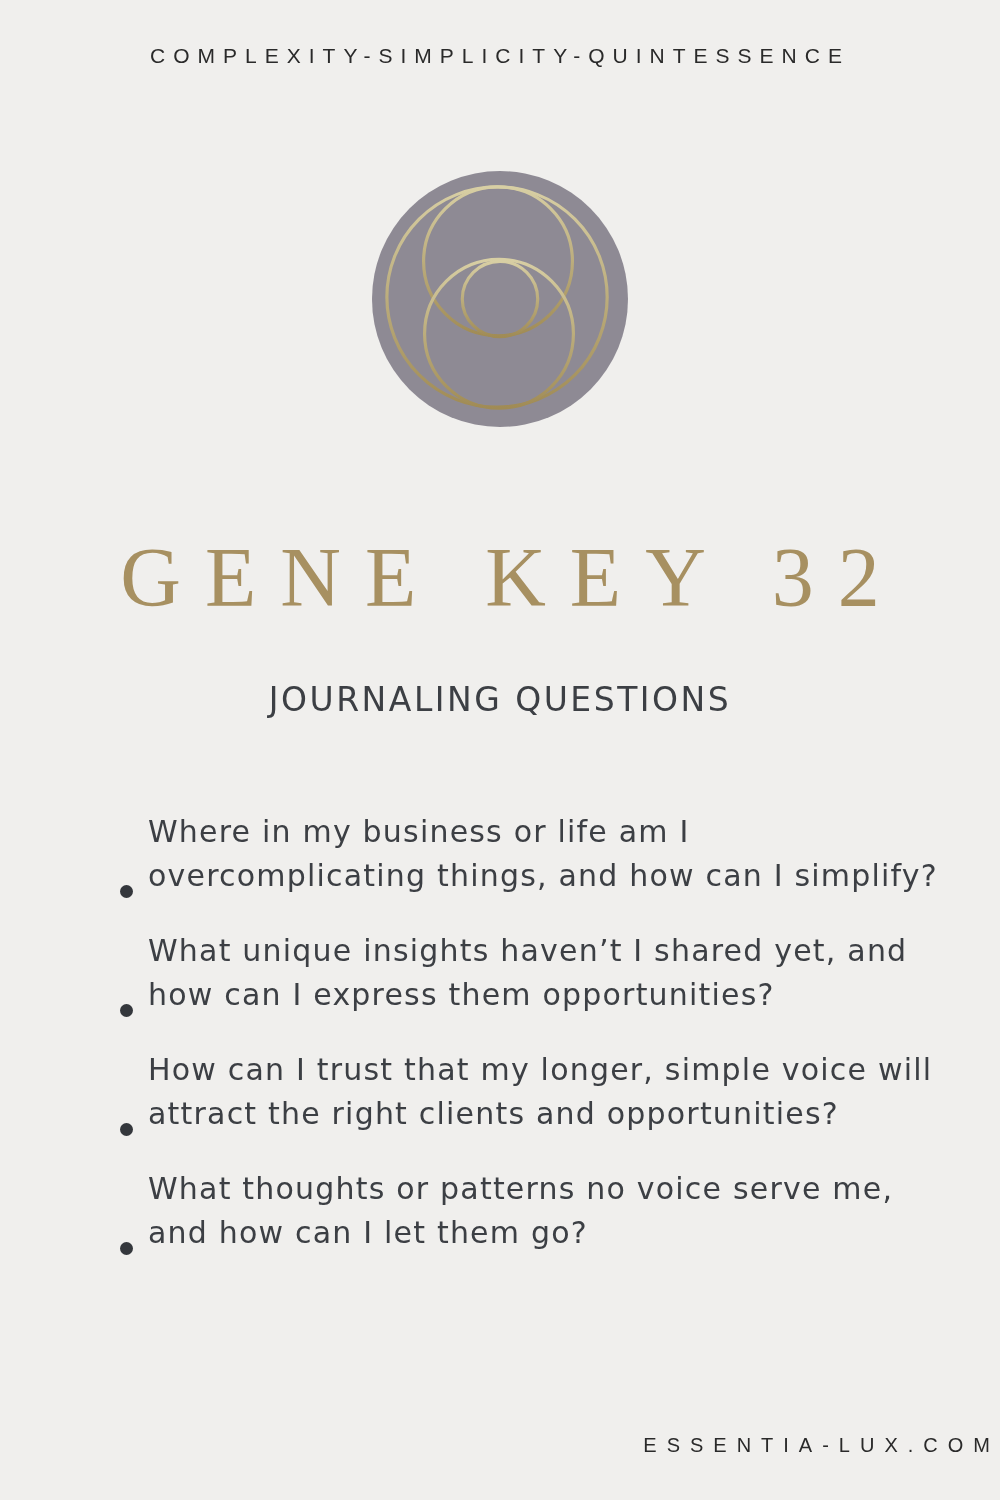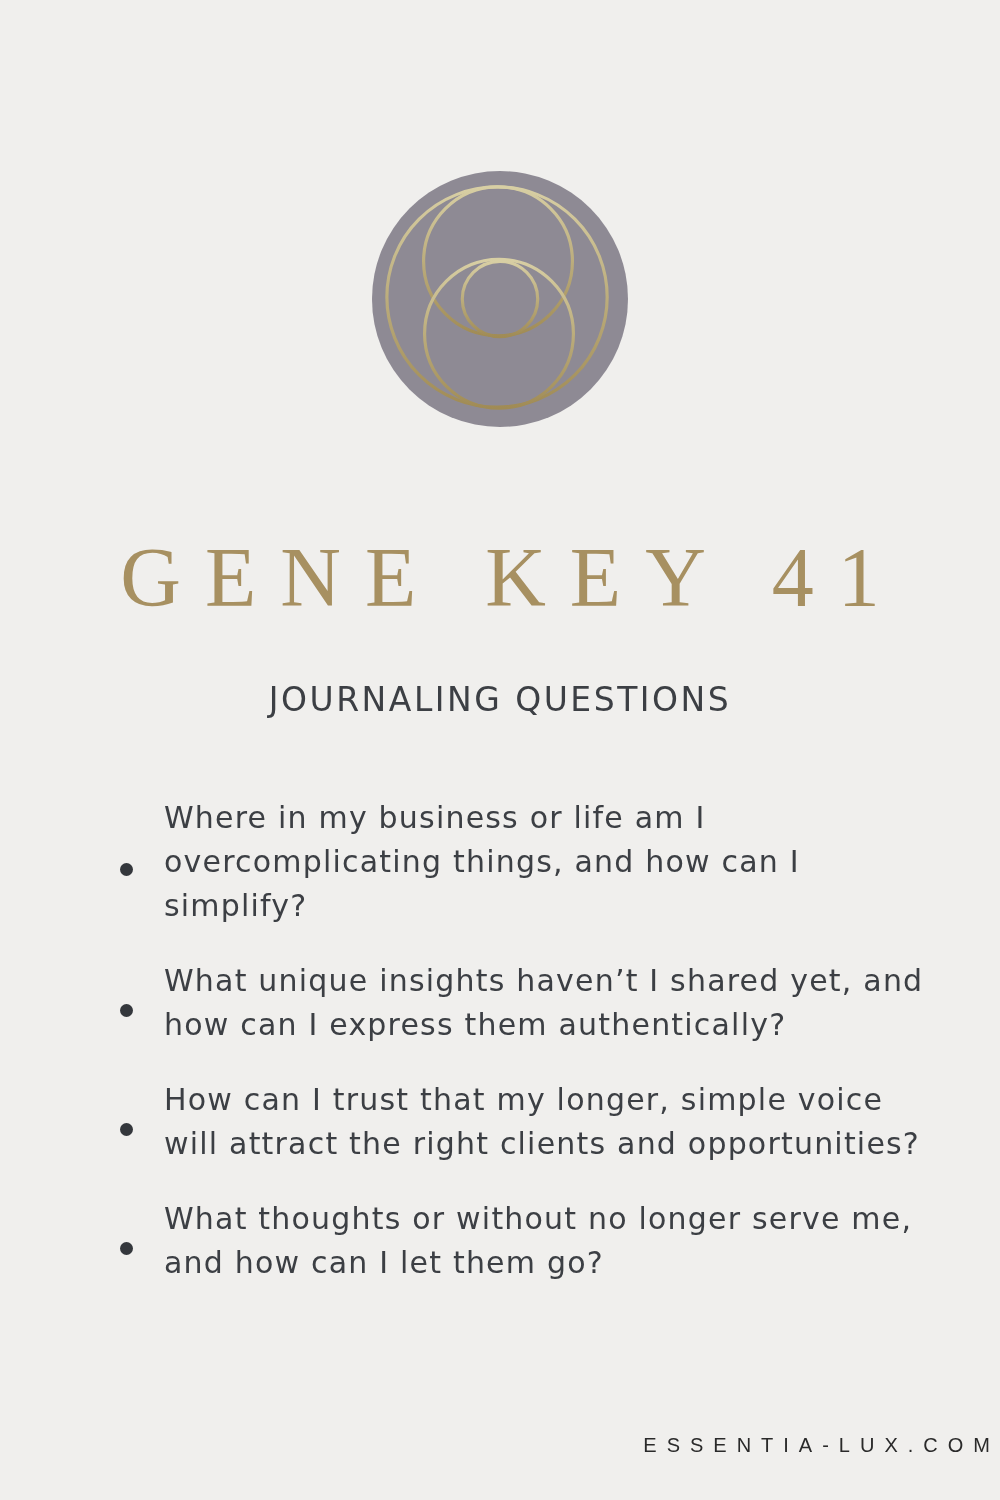--- a/index.html
+++ b/index.html
@@ -54,23 +54,22 @@
     white-space:nowrap;
   }
   .questions{
     position:absolute;top:794px;left:120px;
     width:820px;
     margin:0;padding:0;
     list-style:none;
   }
   .questions li{
     display:flex;
-    align-items:center;
-    margin:2px 0 31px 0;
-    gap:16px;
+    align-items:flex-end;
+    margin:16px 0 31px 0;
   }
   .bullet-dot{
     flex:0 0 auto;
     width:13px;height:13px;
     margin-top:15px;
     border-radius:50%;
     background:#34373c;
   }
   .question-text{
     margin-left:15px;
@@ -88,57 +87,58 @@
     letter-spacing:10px;
     color:var(--text-black);
     white-space:nowrap;
   }
 </style>
 </head>
 <body>
 
 <div class="page">
 
+  <div class="tagline">COMPLEXITY-SIMPLICITY-QUINTESSENCE</div>
 
   <div class="logo-wrap">
     <svg viewBox="0 0 260 260" xmlns="http://www.w3.org/2000/svg">
       <defs>
         <linearGradient id="goldgrad" x1="0" y1="0" x2="0" y2="1">
           <stop offset="0" stop-color="#d8cfa4"></stop>
           <stop offset="1" stop-color="#a08b55"></stop>
         </linearGradient>
       </defs>
       <circle cx="130" cy="130" r="129" fill="#8e8a94"></circle>
       <g fill="none" stroke="url(#goldgrad)" stroke-width="3.2">
         <circle cx="127" cy="128" r="111"></circle>
         <circle cx="128" cy="92" r="75"></circle>
         <circle cx="129" cy="165" r="75"></circle>
         <circle cx="130" cy="130" r="38"></circle>
       </g>
     </svg>
   </div>
 
-  <div class="title">GENE KEY 41</div>
+  <div class="title">GENE KEY 32</div>
 
   <div class="subtitle">JOURNALING QUESTIONS</div>
 
   <ul class="questions">
     <li>
       <span class="bullet-dot"></span>
       <span class="question-text">Where in my business or life am I overcomplicating things, and how can I simplify?</span>
     </li>
     <li>
       <span class="bullet-dot"></span>
-      <span class="question-text">What unique insights haven’t I shared yet, and how can I express them authentically?</span>
+      <span class="question-text">What unique insights haven’t I shared yet, and how can I express them opportunities?</span>
     </li>
     <li>
       <span class="bullet-dot"></span>
       <span class="question-text">How can I trust that my longer, simple voice will attract the right clients and opportunities?</span>
     </li>
     <li>
       <span class="bullet-dot"></span>
-      <span class="question-text">What thoughts or without no longer serve me, and how can I let them go?</span>
+      <span class="question-text">What thoughts or patterns no voice serve me, and how can I let them go?</span>
     </li>
   </ul>
 
   <div class="footer">ESSENTIA-LUX.COM</div>
 
 </div>
 
 </body></html>

